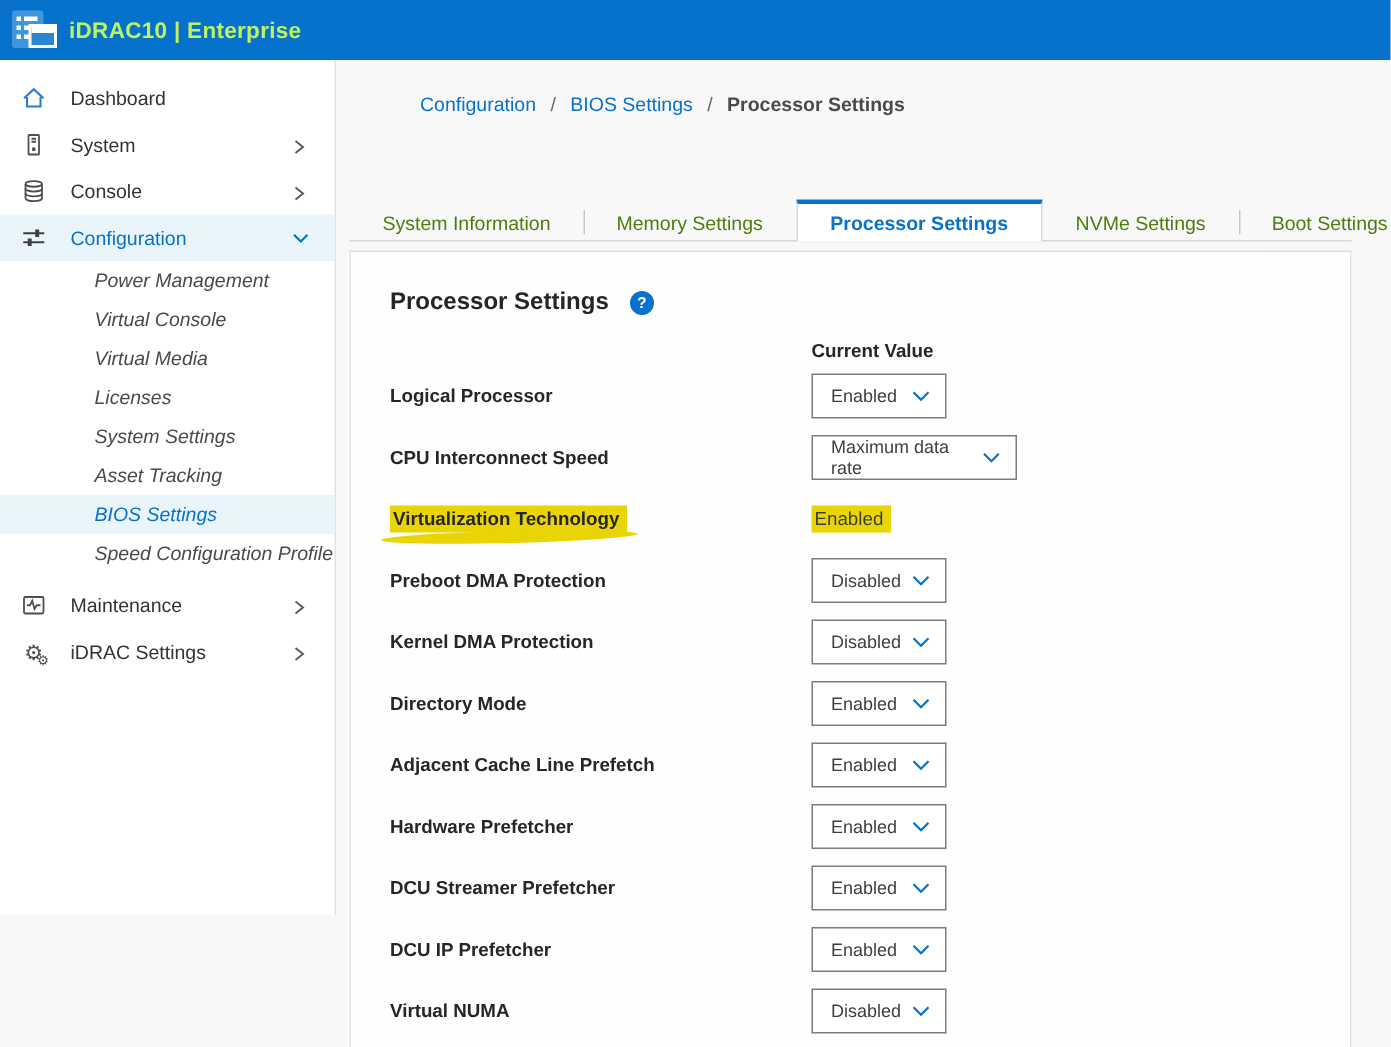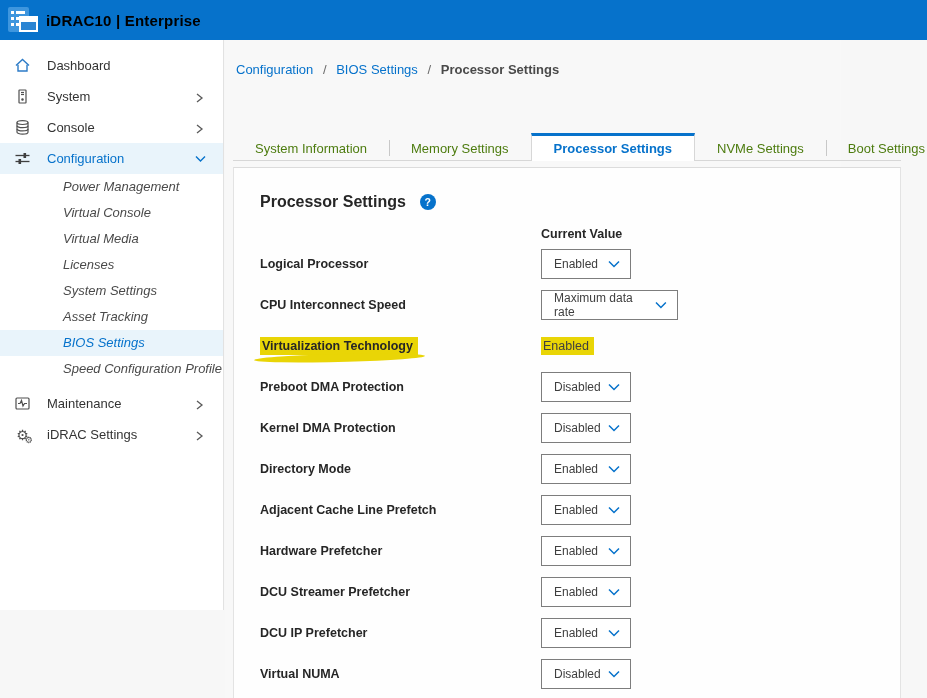--- a/index.html
+++ b/index.html
@@ -3,21 +3,21 @@
 <meta charset="utf-8">
 <style>
   * { margin:0; padding:0; box-sizing:border-box; }
   html,body { width:927px; height:698px; overflow:hidden; background:#F7F7F7;
     font-family:"Liberation Sans", sans-serif; }
 
   
   .appbar { position:absolute; left:0; top:0; width:927px; height:40px;
     background:#0672CB; display:flex; align-items:center; padding-left:8px; }
   .logo { width:30px; height:28px; position:relative; flex:0 0 auto; }
-  .appbar-title { color:#000000; font-size:15px; font-weight:bold; margin-left:8px; letter-spacing:.2px; }
+  .appbar-title { color:#bef264; font-size:15px; font-weight:bold; margin-left:8px; letter-spacing:.2px; }
 
   
   .sidebar { position:absolute; left:0; top:40px; width:224px; height:570px;
     background:#fff; border-right:1px solid #E2E2E2; padding-top:10px; }
   .nav-item { height:31px; display:flex; align-items:center; padding:0 14px;
     font-size:13px; color:#333; cursor:pointer; }
   .nav-item .ic { width:17px; height:17px; margin-right:16px; display:flex;
     align-items:center; justify-content:center; flex:0 0 auto; }
   .nav-item .lbl { flex:1; }
   .nav-item .chev { width:10px; height:8px; margin-right:4px; }
@@ -25,21 +25,21 @@
   .nav-item.selected .lbl { color:#0672CB; }
   .nav-sub { }
   .nav-subitem { height:26px; line-height:26px; padding-left:63px; font-size:13px;
     color:#4A4A4A; cursor:pointer;font-style:italic; }
   .nav-subitem.selected { background:#E9F4FB; color:#0672CB; }
   .gap-top { margin-top:6px; }
   .gear-glyph { font-size:14px; color:#4F4F4F; line-height:1; position:relative; }
   .gear-glyph .g2 { position:absolute; font-size:9px; right:-4px; bottom:-3px; }
 
   
-  .main { position:absolute; left:225px; top:40px; width:616px; height:658px; background:#F8F8F8; }
+  .main { position:absolute; left:225px; top:40px; width:616px; height:658px; background:#F8F8F8;padding-left:44px; }
   .breadcrumb { padding:22px 0 0 11px; font-size:13px; color:#6A6A6A; }
   .breadcrumb a { color:#0672CB; text-decoration:none; cursor:pointer; }
   .breadcrumb .sep { margin:0 6px; color:#6A6A6A; }
   .breadcrumb .current { color:#4A4A4A; font-weight:600; }
 
   
   .tabstrip { position:absolute; left:8px; top:93px; right:-60px; height:28px;
     display:flex; align-items:flex-end; border-bottom:1px solid #D7D7D7; }
   .tab { height:24px; display:flex; align-items:center; padding:0 22px;
     font-size:13px; color:#4d7c0f; cursor:pointer; white-space:nowrap; position:relative; }

